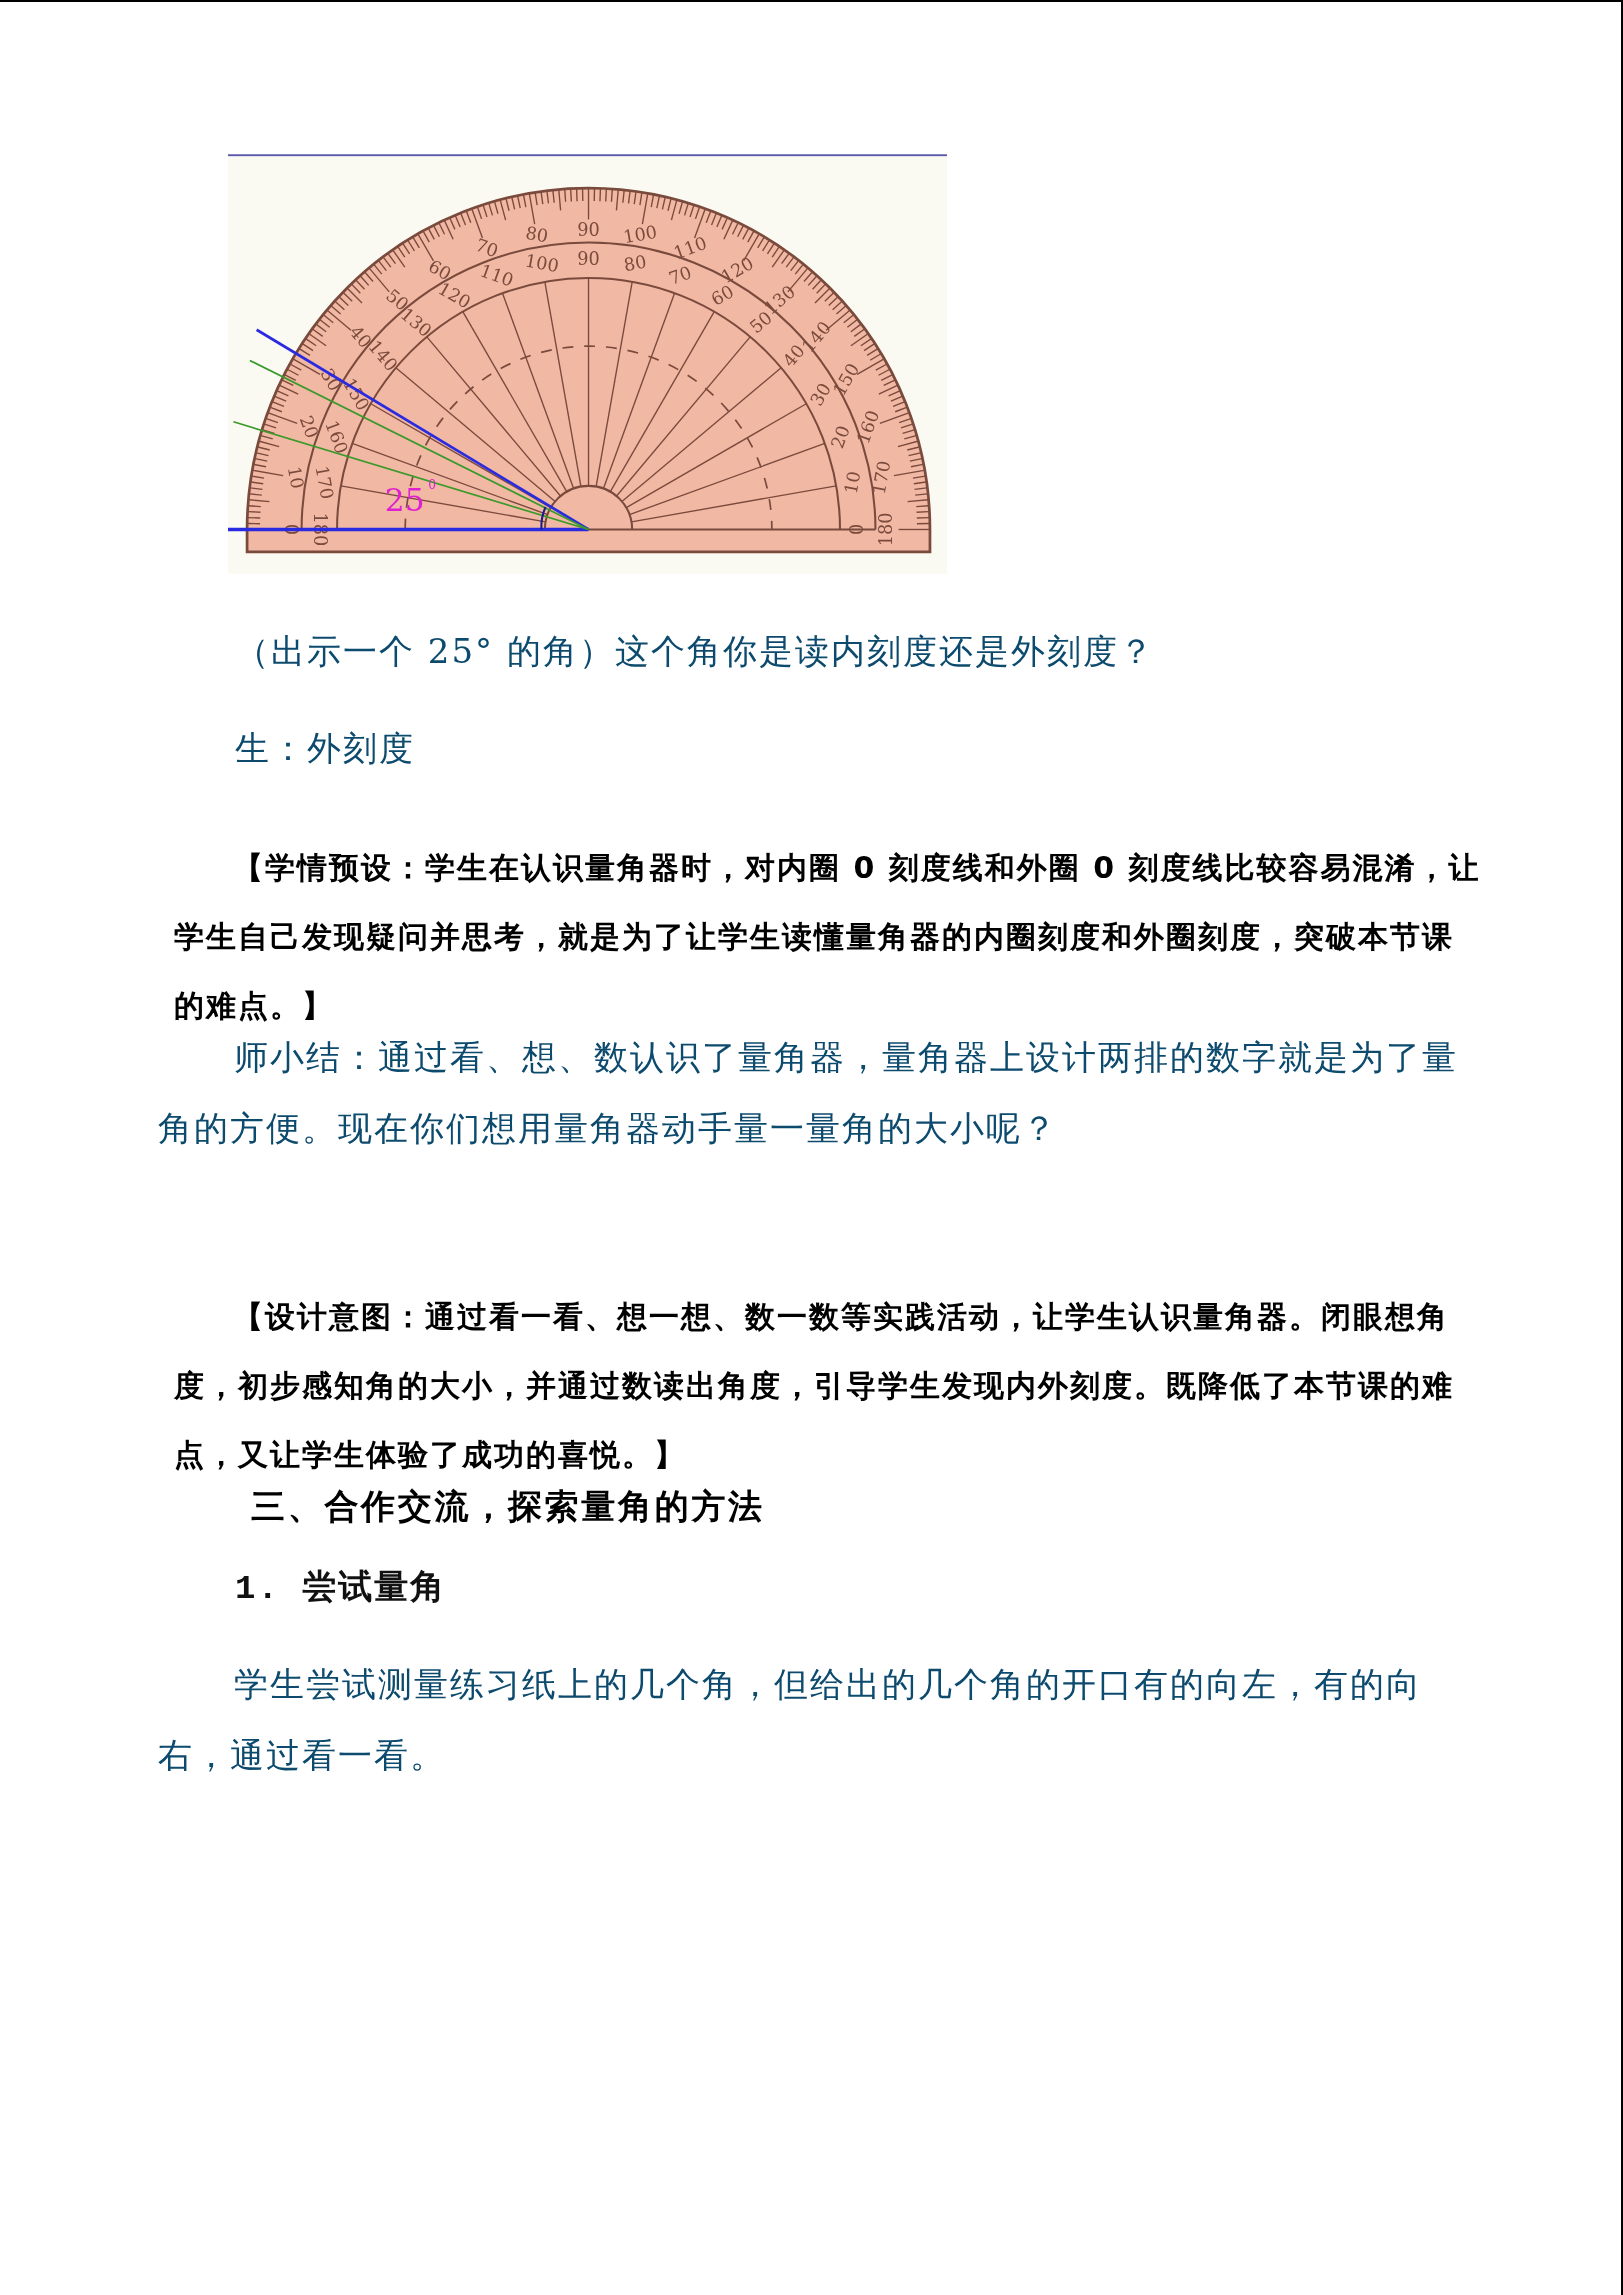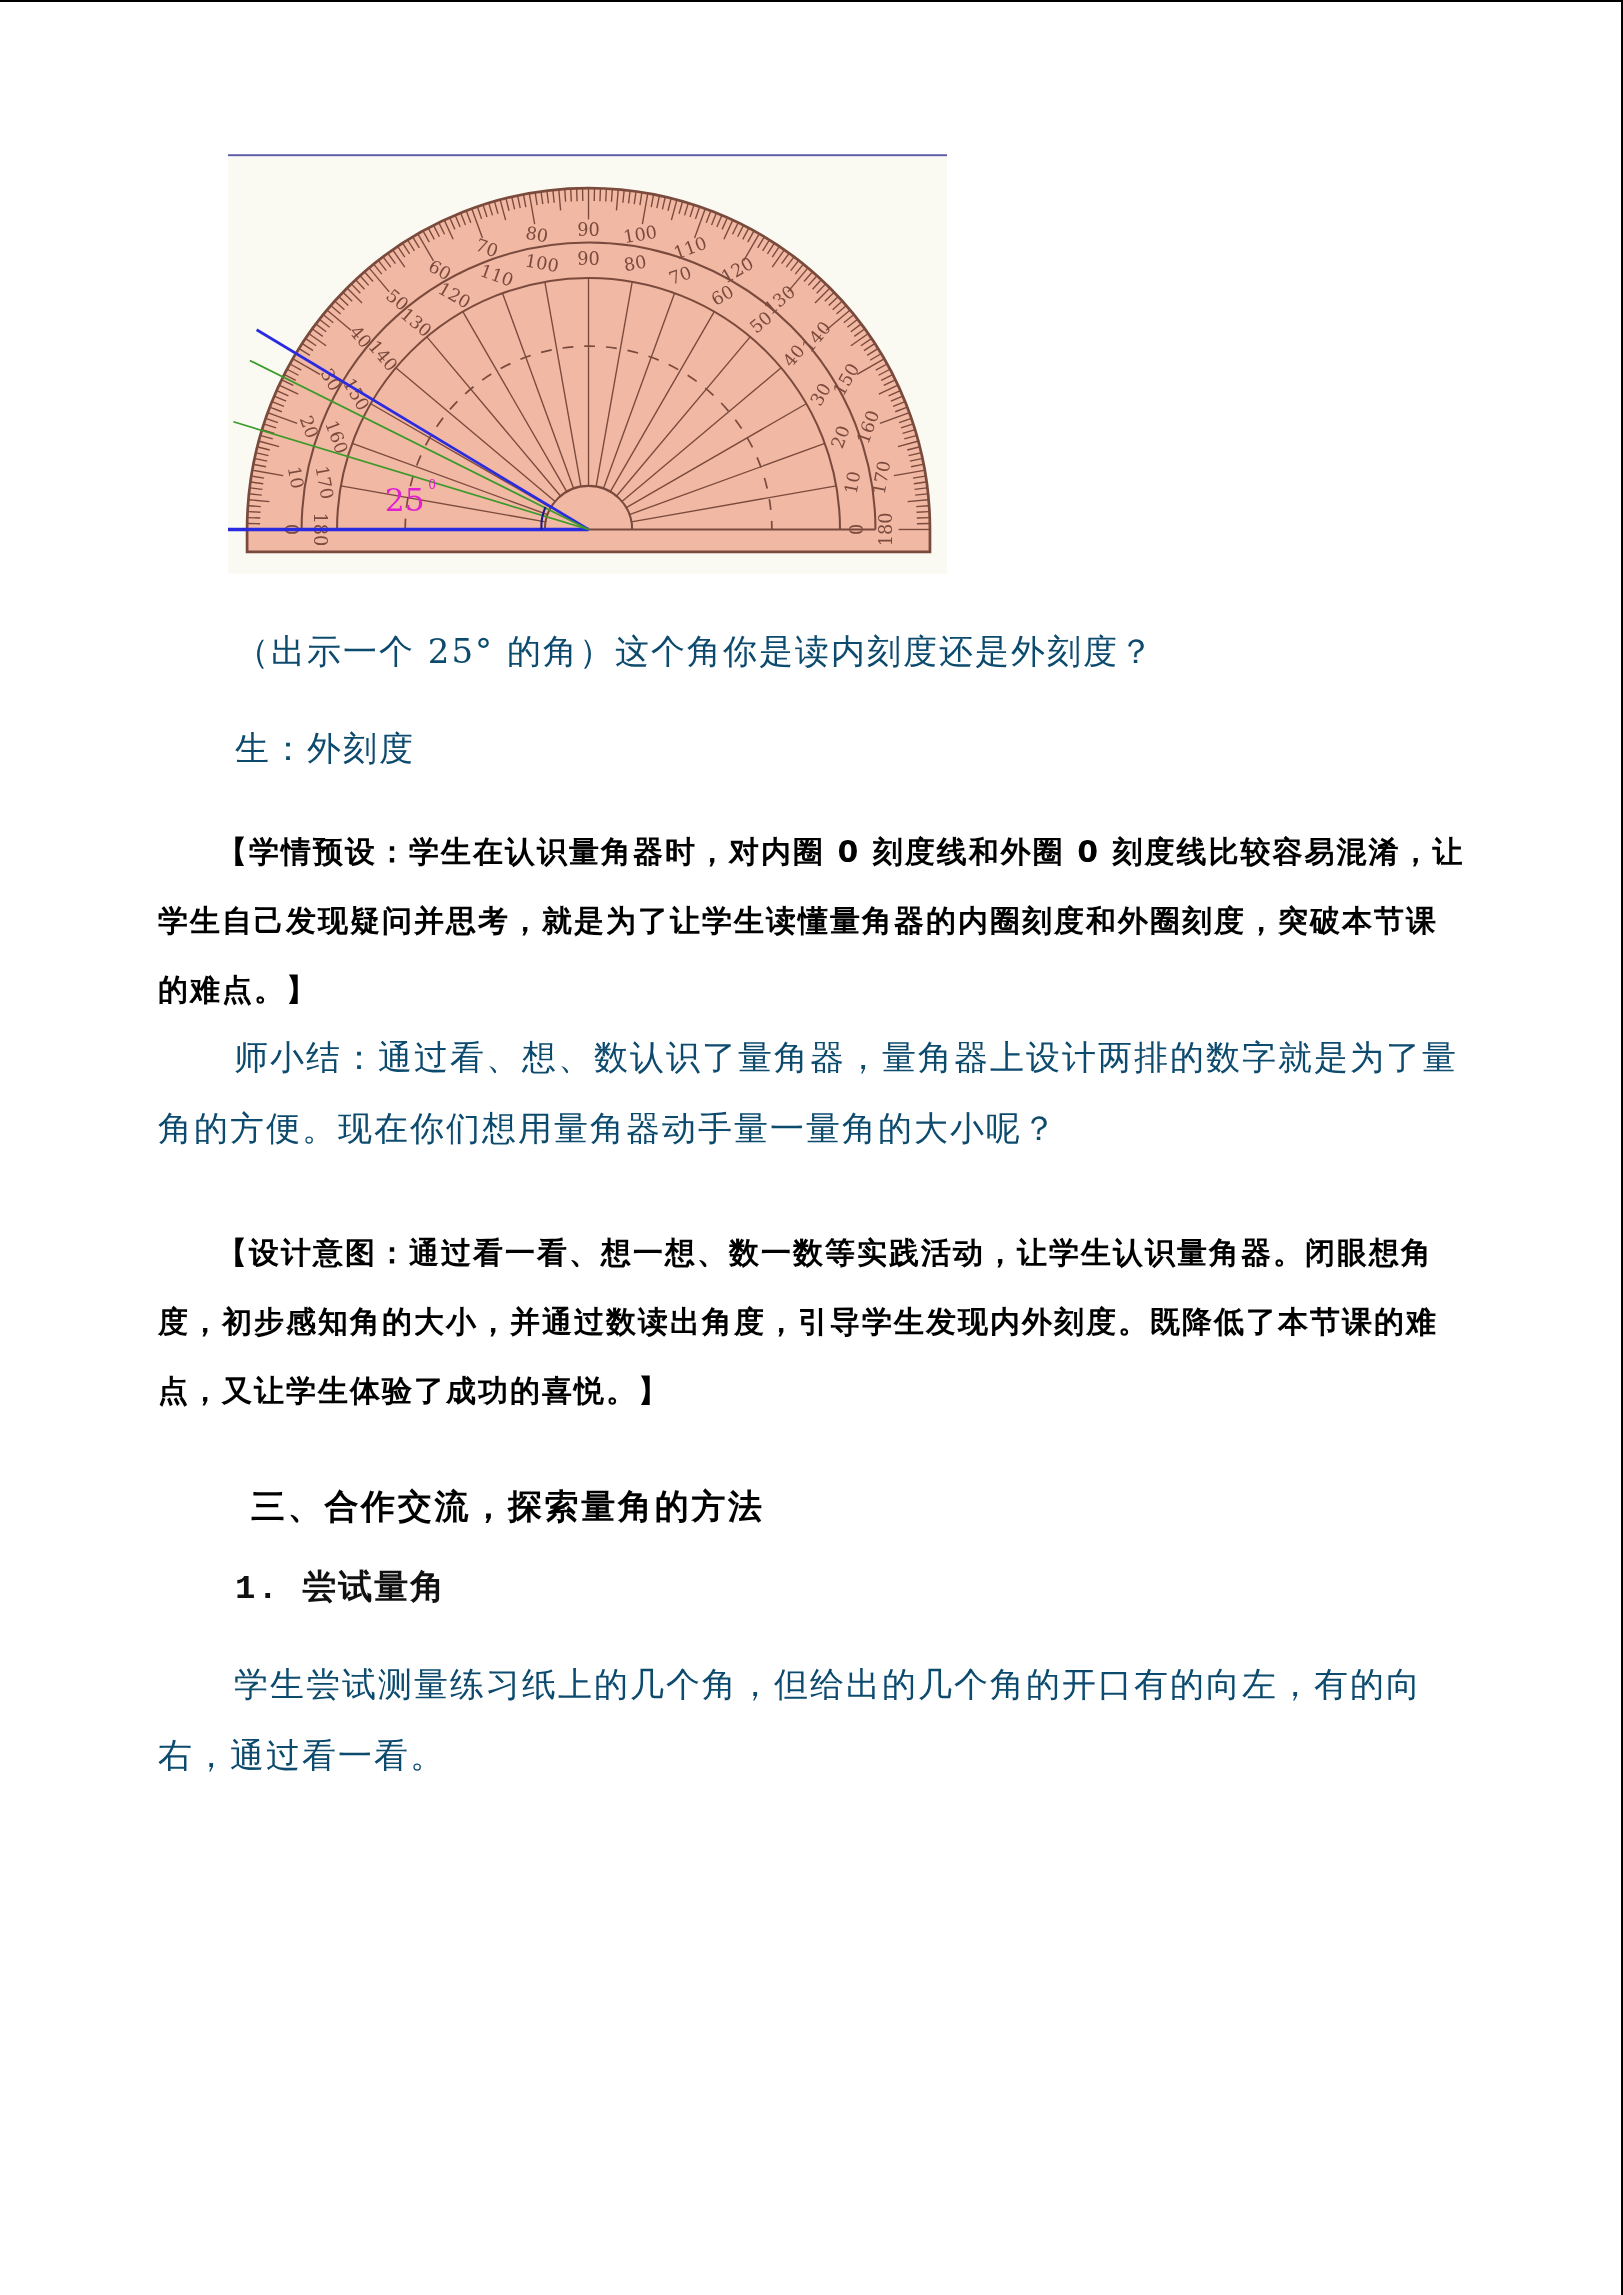--- a/index.html
+++ b/index.html
@@ -15,21 +15,21 @@
     position: absolute; left: 158px; width: 1309px;
     font-family: "DejaVu Serif", "Liberation Serif", serif;
     font-size: 34px; line-height: 71px; color: #0c4a6e; letter-spacing: 2px;
     margin: 0;
   }
   .para.indent { text-indent: 76px; }
   .note {
     position: absolute; left: 158px; width: 1309px;
     font-family: "DejaVu Sans", "Liberation Sans", sans-serif;
     font-weight: bold; font-size: 30px; line-height: 69px; color: #000;
-    letter-spacing: 2px; margin: 0; text-indent: 59px;
+    letter-spacing: 2px; margin: 16px; text-indent: 59px;
   }
   .heading {
     position: absolute; left: 235px;
     font-family: "DejaVu Sans", "Liberation Sans", sans-serif;
     font-weight: bold; font-size: 34px; line-height: 48px; color: #000;
     letter-spacing: 2.7px; margin: 16px;
   }
   .subheading {
     position: absolute; left: 235px;
     font-family: "DejaVu Serif", "Liberation Serif", serif;
@@ -304,17 +304,17 @@
     <path d="M 460 555 A 69 69 0 0 1 466 522" fill="none" stroke="#1a1a8a" stroke-width="3"></path>
     <text x="230" y="528" font-family="DejaVu Serif, serif" font-size="46" fill="#e020d0">25</text>
     <text x="294" y="496" font-family="DejaVu Serif, serif" font-size="18" fill="#e020d0">0</text>
   </svg>
 </div>
 
 <p class="para" style="top:616px; left:235px;">（出示一个 25° 的角）这个角你是读内刻度还是外刻度？</p>
 <p class="para" style="top:713px; left:235px;">生：外刻度</p>
 <p class="note" style="top:817px;">【学情预设：学生在认识量角器时，对内圈 0 刻度线和外圈 0 刻度线比较容易混淆，让学生自己发现疑问并思考，就是为了让学生读懂量角器的内圈刻度和外圈刻度，突破本节课的难点。】</p>
 <p class="para indent" style="top:1022px;">师小结：通过看、想、数认识了量角器，量角器上设计两排的数字就是为了量角的方便。现在你们想用量角器动手量一量角的大小呢？</p>
-<p class="note" style="top:1218px;font-family:Liberation Serif, serif;">【设计意图：通过看一看、想一想、数一数等实践活动，让学生认识量角器。闭眼想角度，初步感知角的大小，并通过数读出角度，引导学生发现内外刻度。既降低了本节课的难点，又让学生体验了成功的喜悦。】</p>
+<p class="note" style="top:1266px;font-family:Liberation Serif, serif;">【设计意图：通过看一看、想一想、数一数等实践活动，让学生认识量角器。闭眼想角度，初步感知角的大小，并通过数读出角度，引导学生发现内外刻度。既降低了本节课的难点，又让学生体验了成功的喜悦。】</p>
 <h2 class="heading" style="top:1466px;">三、合作交流，探索量角的方法</h2>
 <h3 class="subheading" style="top:1565px;font-family:Liberation Mono, monospace;">1. 尝试量角</h3>
 <p class="para indent" style="top:1649px;">学生尝试测量练习纸上的几个角，但给出的几个角的开口有的向左，有的向右，通过看一看。</p>
 
 
 </body></html>

